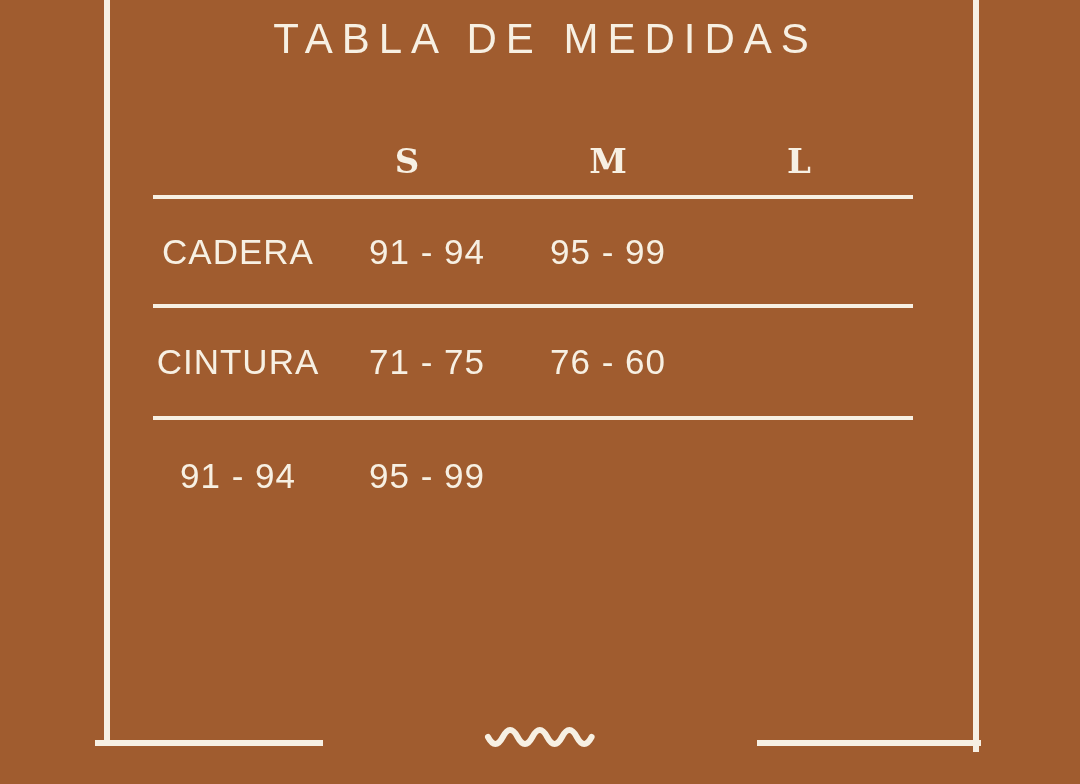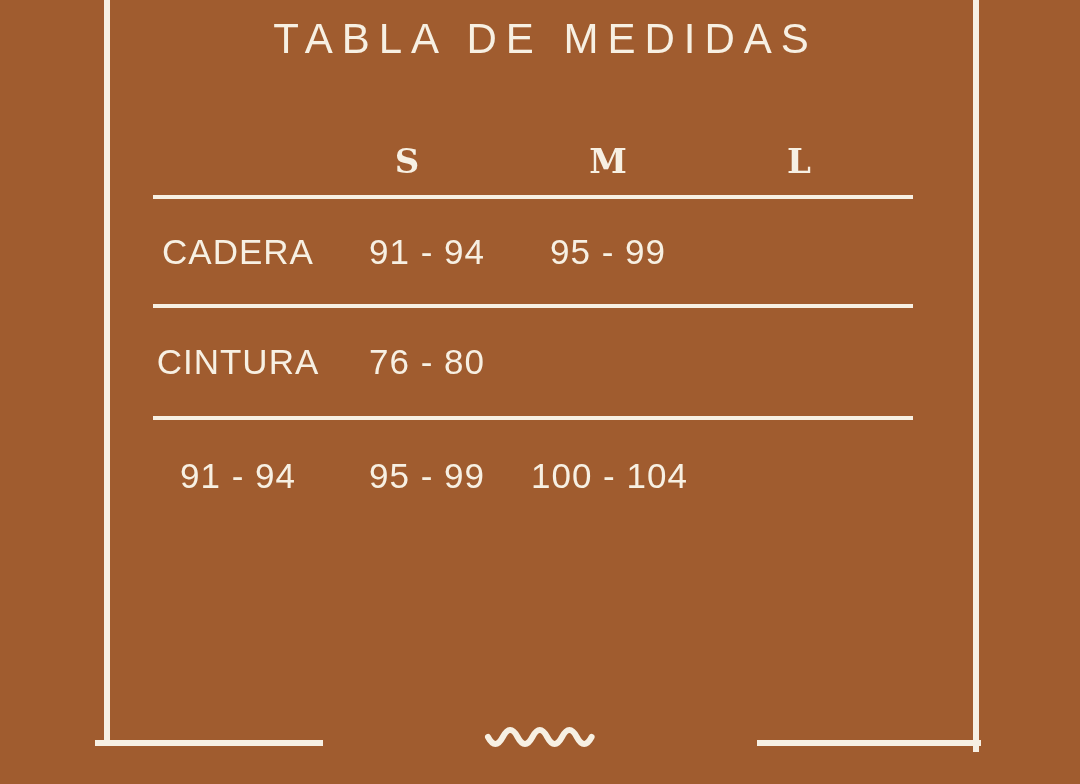--- a/index.html
+++ b/index.html
@@ -107,27 +107,27 @@
     </div>
 
     <div class="t-row t-data t-data-1">
       <div class="cell">CADERA</div>
       <div class="cell">91 - 94</div>
       <div class="cell">95 - 99</div>
     </div>
 
     <div class="t-row t-data t-data-2">
       <div class="cell">CINTURA</div>
-      <div class="cell">76 - 80</div>
+      <div class="cell">71 - 75</div>
+      <div class="cell">76 - 60</div>
     </div>
 
     <div class="t-row t-data t-data-3">
       <div class="cell">91 - 94</div>
       <div class="cell">95 - 99</div>
-      <div class="cell">100 - 104</div>
     </div>
 
   </div>
 
   <svg class="squiggle" viewBox="0 0 112 32" xmlns="http://www.w3.org/2000/svg">
     <path d="M 4 11 q 7.4 14 14.8 0 t 14.8 0 t 14.8 0 t 14.8 0 t 14.8 0 t 14.8 0 t 14.8 0"></path>
   </svg>
 
 </div>
 

